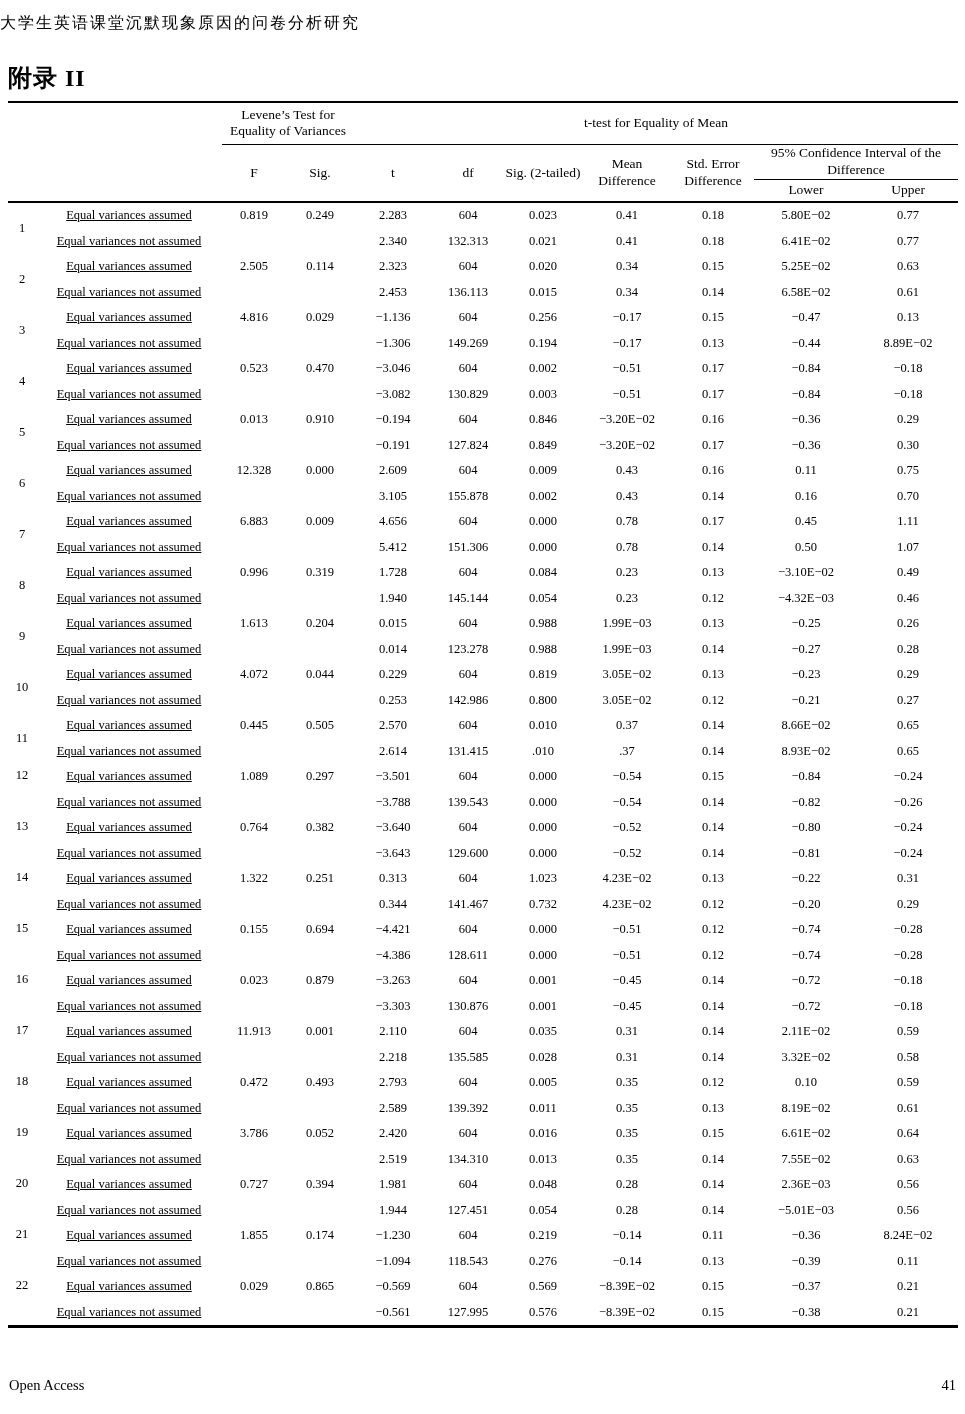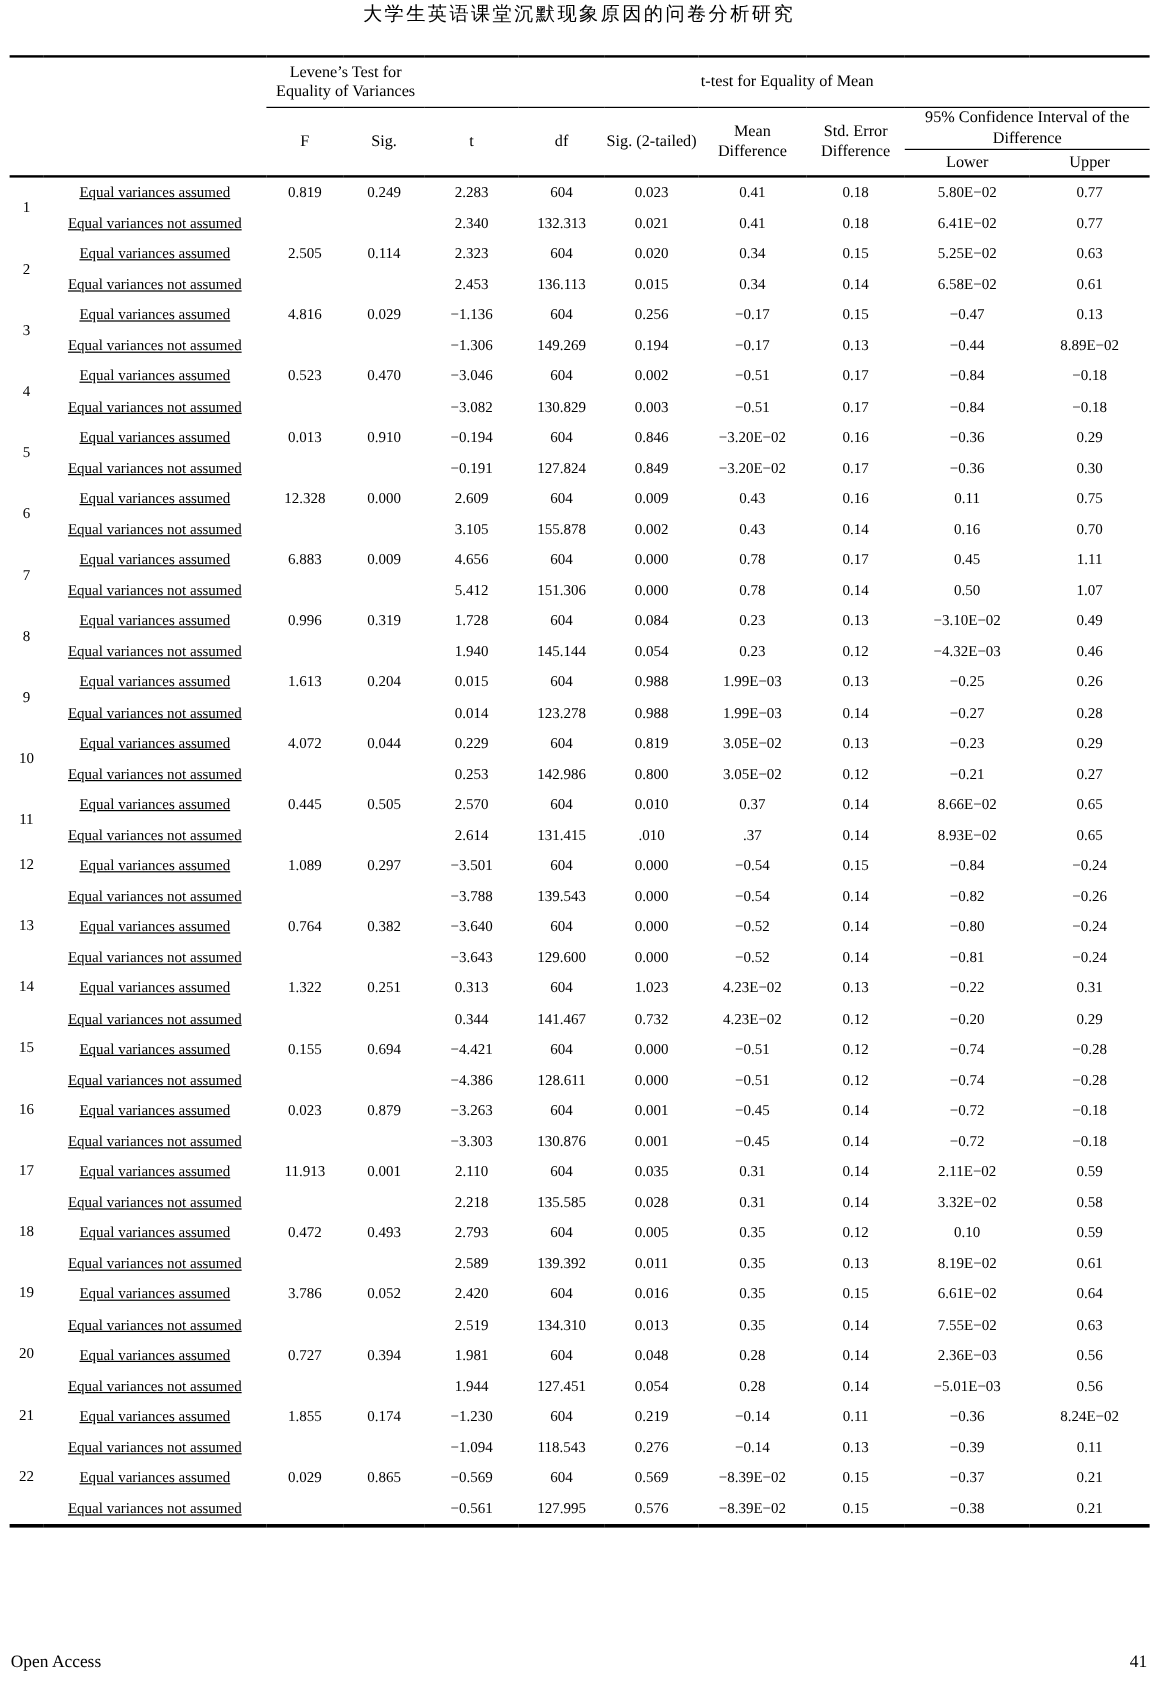--- a/index.html
+++ b/index.html
@@ -1,23 +1,23 @@
 <!DOCTYPE html>
 <html><head>
 <meta charset="utf-8">
 <style>
   html,body { margin:0; padding:0; background:#fff; }
   body { font-family:"Liberation Serif","DejaVu Serif",serif; color:#000; }
   .page { position:relative; width:965px; height:1414px; background:#fff; overflow:hidden; }
 
-  .running-title { padding-top:2px; text-align:center; font-size:16px; letter-spacing:2px; }
+  .running-title { padding-top:13px; text-align:left; font-size:16px; letter-spacing:2px; }
   .appendix-heading { margin:28px 0 0 8px; font-size:24px; font-weight:bold; letter-spacing:1px; }
   .table-caption { margin-top:10px; text-align:center; font-size:14px; }
 
-  table.ttest { width:950px; margin:23px 7px 0 8px; border-collapse:collapse; table-layout:fixed;
+  table.ttest { width:950px; margin:7px 7px 0 8px; border-collapse:collapse; table-layout:fixed;
                 border-top:2px solid #000; border-bottom:3px solid #000; font-size:12.5px; }
   th { font-weight:normal; text-align:center; vertical-align:middle; padding:0; font-size:13.5px; line-height:1.22; }
   tr.band1 { height:42px; }
   tr.band2a { height:35px; }
   tr.band2b { height:23px; }
   th.grp { border-bottom:1.5px solid #000; }
   th.ci  { border-bottom:1px solid #000; }
   th.stub { border:0; }
 
   tbody td { height:25.5px; text-align:center; vertical-align:middle; padding:0; white-space:nowrap; overflow:visible; }
@@ -29,20 +29,21 @@
   .footer { position:absolute; left:9px; right:9px; bottom:20px; display:flex;
             justify-content:space-between; font-size:14.5px; }
 </style>
 </head>
 <body>
 
 <div class="page">
 
   <div class="running-title">大学生英语课堂沉默现象原因的问卷分析研究</div>
 
+  <div class="appendix-heading">附录 II</div>
 
 
   <table class="ttest">
     <colgroup>
       <col style="width:28px">
         <col style="width:186px">
       <col style="width:64px">
         <col style="width:68px">
       <col style="width:78px">
         <col style="width:72px">

